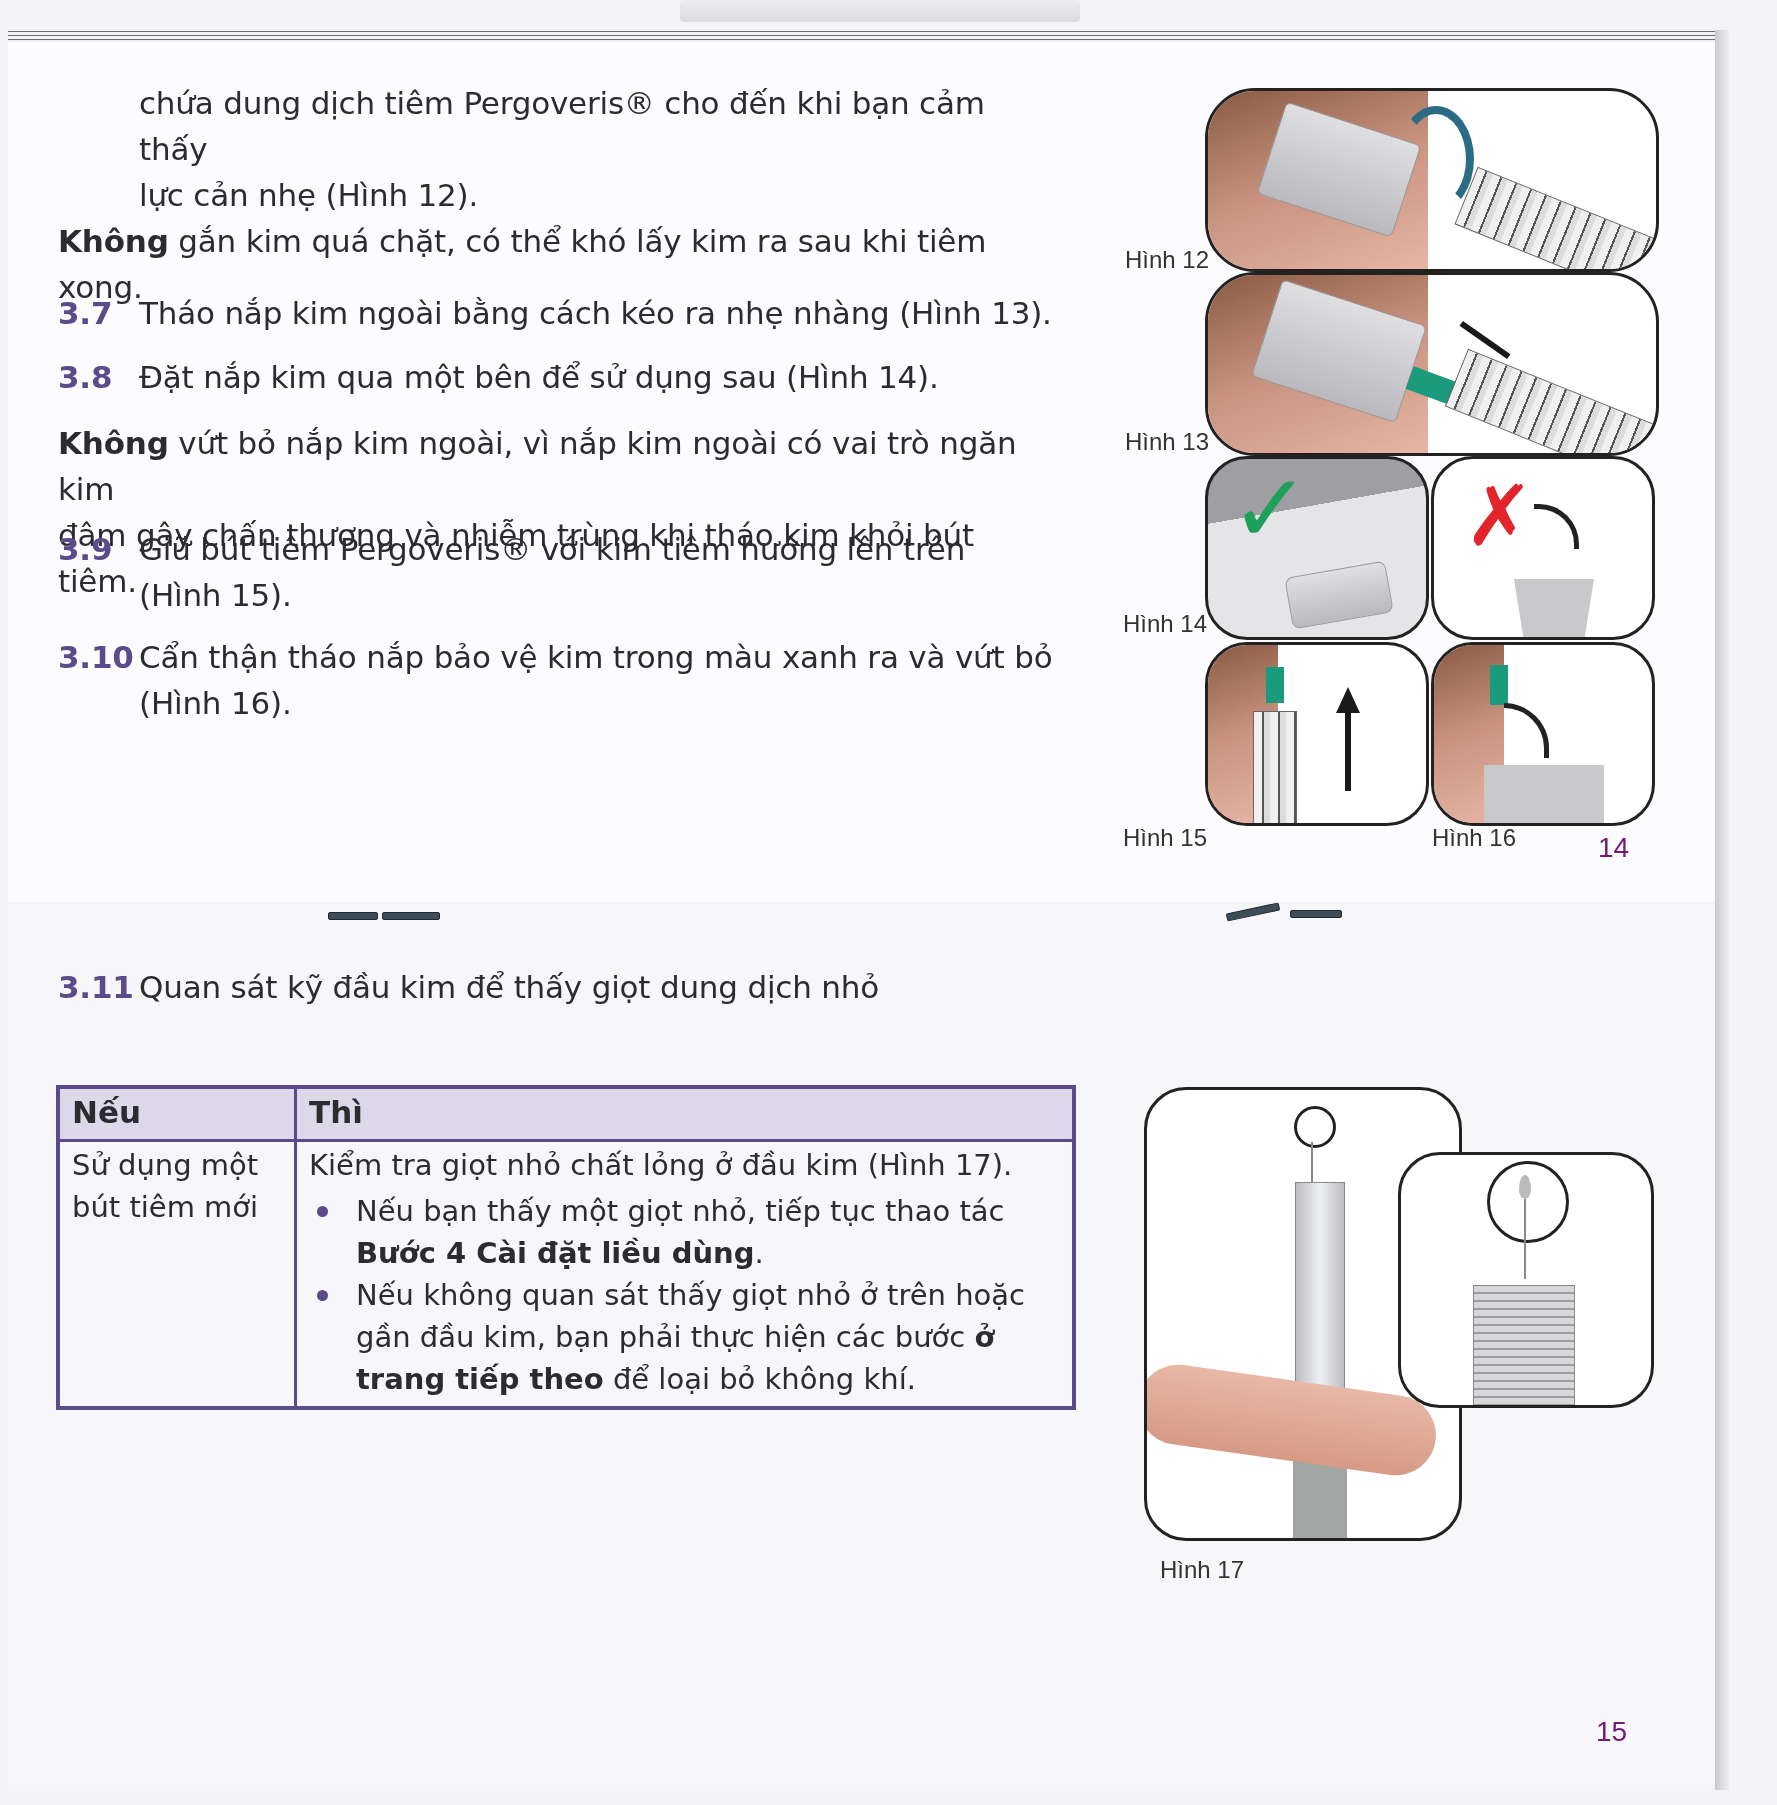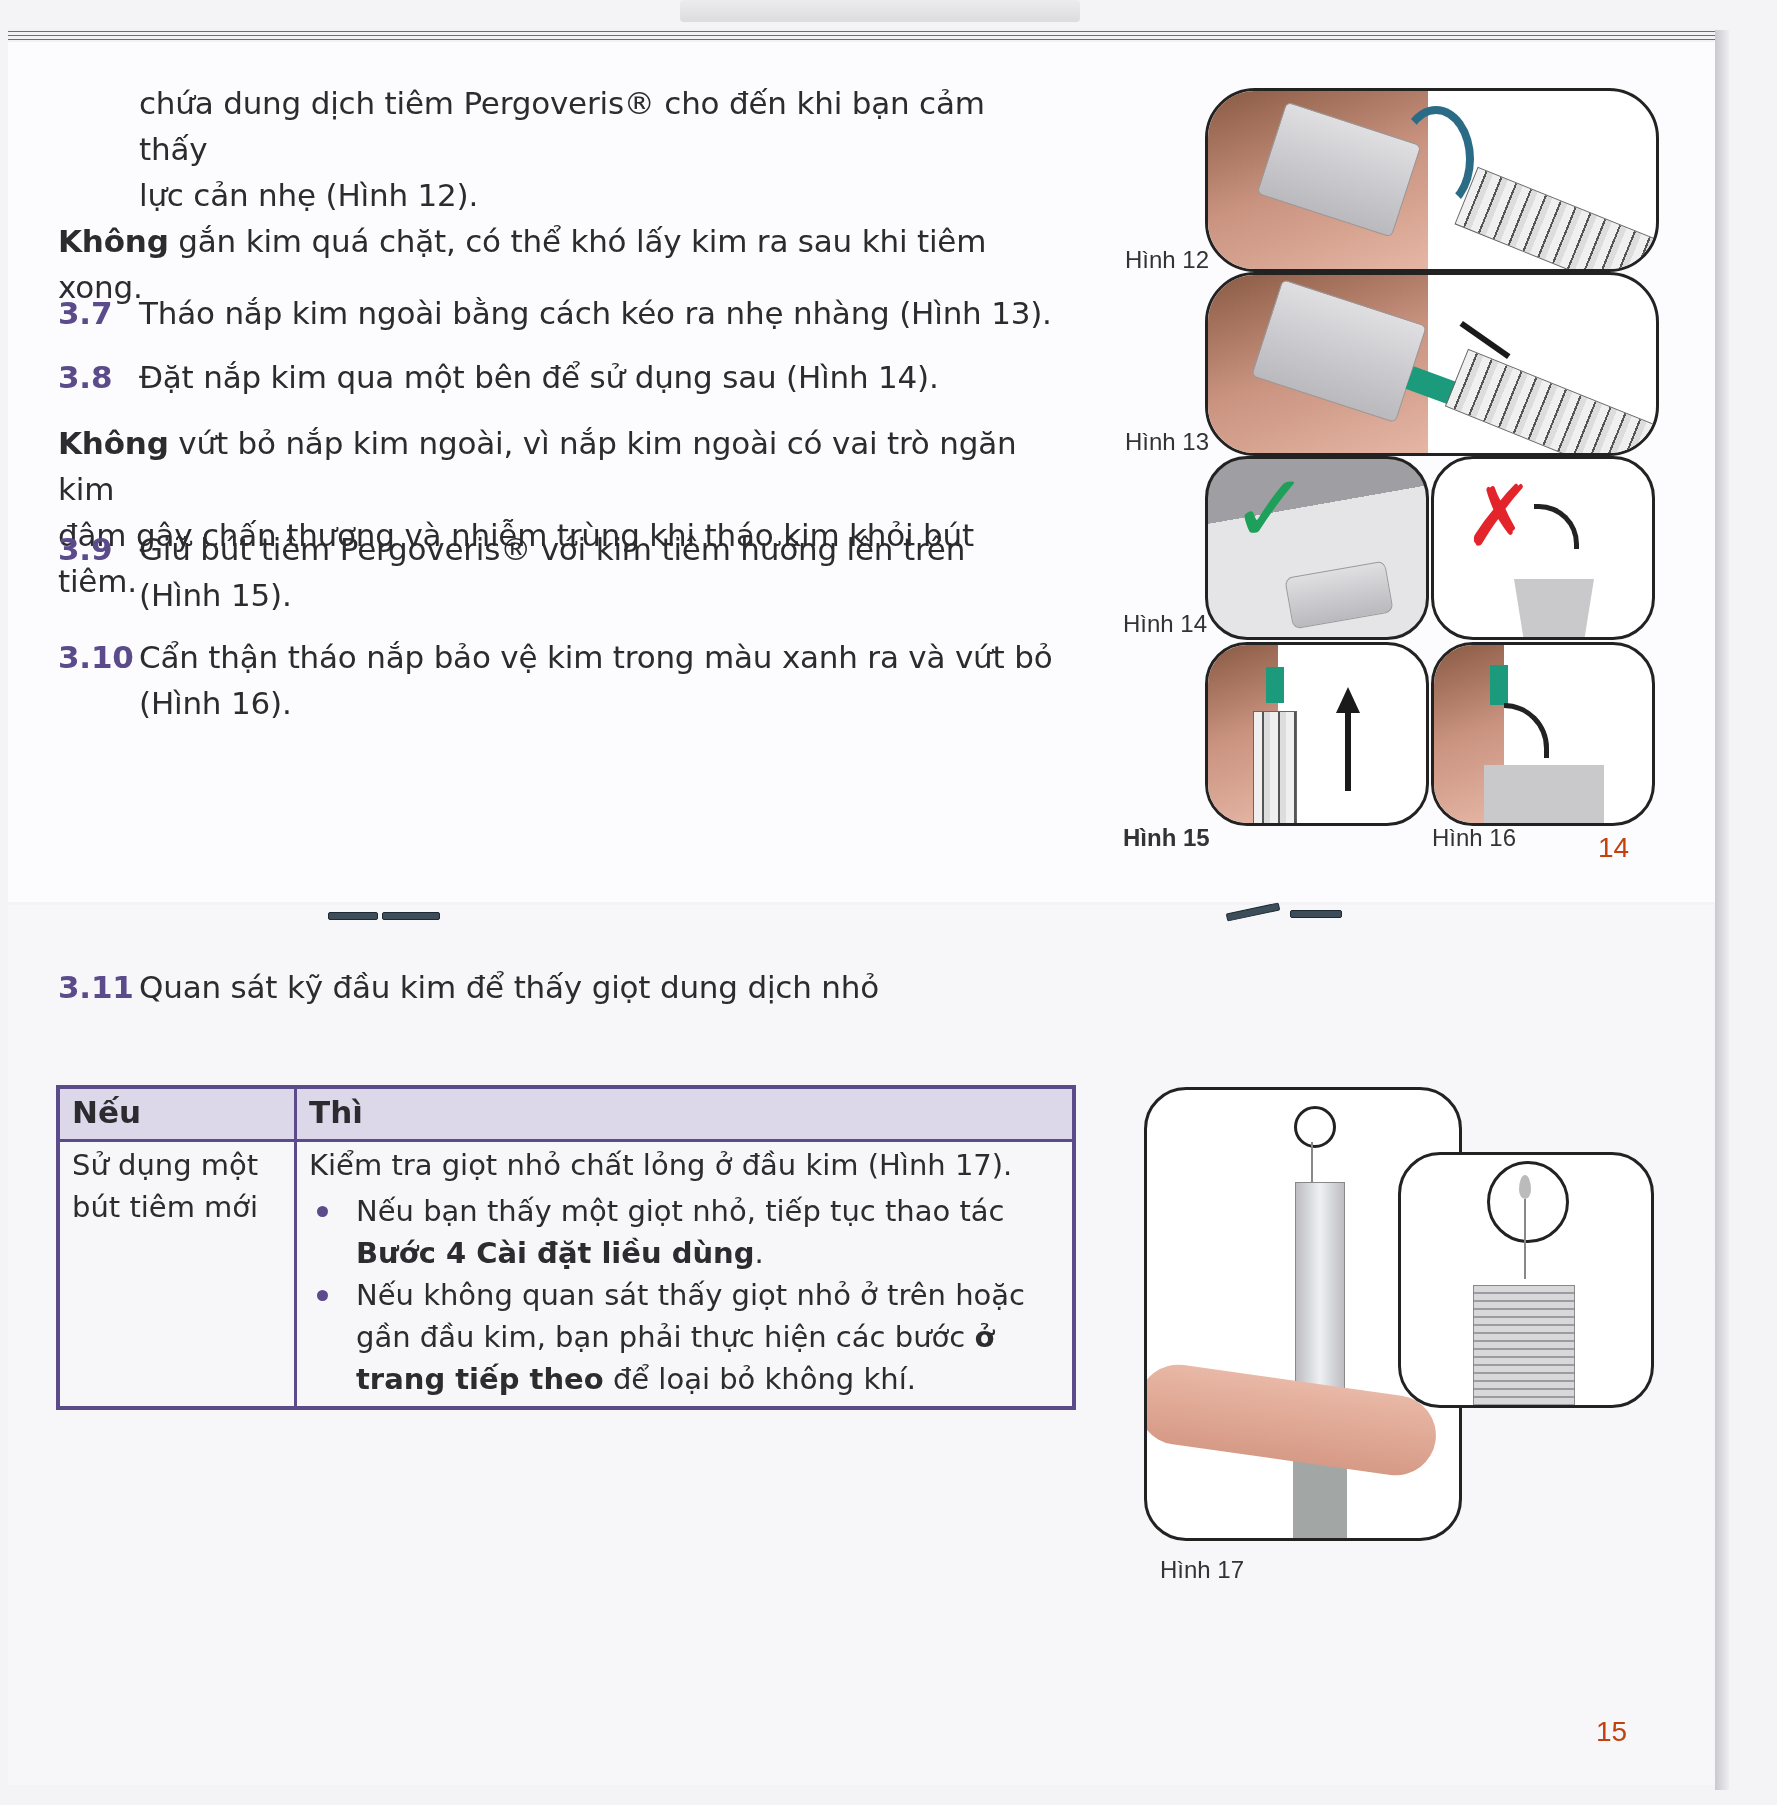--- a/index.html
+++ b/index.html
@@ -26,21 +26,21 @@
       position: absolute; left: 680px; top: 0; width: 400px; height: 22px;
       background: linear-gradient(to bottom, #ececef, #dcdce0); border-radius: 4px;
     }
     .staple { position: absolute; height: 6px; background: #3d4e5a; border: 1px solid #1e2a33; border-radius: 2px; }
     .text-block { position: absolute; font-size: 31px; line-height: 46px; letter-spacing: -0.2px; }
     .step-num { color: #5b4b8a; font-weight: bold; display: inline-block; }
     .bold { font-weight: bold; }
     .indent { padding-left: 81px; }
 
     .fig-label { position: absolute; font-size: 24px; color: #333; font-family: "Liberation Sans", sans-serif; }
-    .page-number { position: absolute; font-size: 28px; color: #c2410c; font-family: "Liberation Sans", sans-serif; }
+    .page-number { position: absolute; font-size: 28px; color: #701a75; font-family: "Liberation Sans", sans-serif; }
 
     .fig-panel {
       position: absolute; border: 3px solid #222; border-radius: 50px; overflow: hidden; background: #fff;
     }
     .skin { position: absolute; background: linear-gradient(160deg, #8a5a44, #c99380 50%, #e6b6a4); }
     .cap { position: absolute; background: linear-gradient(180deg, #dfdfe2, #b9b9be); border: 1px solid #999; }
     .pen { position: absolute; background: repeating-linear-gradient(90deg, #f0f0f0 0 8px, #555 8px 10px, #ddd 10px 16px); border: 1px solid #666; }
     .teal { position: absolute; background: #1c9a7c; }
     .arrow-line { position: absolute; background: #1a1a1a; }
 
@@ -133,21 +133,21 @@
 </div>
 <div class="fig-label" style="left:1123px; top:610px;">Hình 14</div>
 
 <div class="fig-panel" style="left:1205px; top:642px; width:218px; height:178px; border-radius:42px;">
   <div class="skin" style="left:0; top:0; width:70px; height:178px;"></div>
   <div class="teal" style="left:58px; top:22px; width:18px; height:36px;"></div>
   <div class="pen" style="left:45px; top:66px; width:42px; height:120px;"></div>
   <div class="arrow-line" style="left:137px; top:60px; width:6px; height:86px;"></div>
   <div style="position:absolute; left:128px; top:42px; width:0; height:0; border-left:12px solid transparent; border-right:12px solid transparent; border-bottom:26px solid #1a1a1a;"></div>
 </div>
-<div class="fig-label" style="left:1123px; top:824px;font-weight:bold;">Hình 15</div>
+<div class="fig-label" style="left:1123px; top:824px;">Hình 15</div>
 
 <div class="fig-panel" style="left:1431px; top:642px; width:218px; height:178px; border-radius:42px;">
   <div class="skin" style="left:0; top:0; width:70px; height:178px;"></div>
   <div class="teal" style="left:56px; top:20px; width:18px; height:40px;"></div>
   <div style="position:absolute; left:70px; top:58px; width:40px; height:50px; border-top:5px solid #222; border-right:5px solid #222; border-radius:0 50px 0 0;"></div>
   <div style="position:absolute; left:50px; top:120px; width:120px; height:60px; background:#c9c9cc;"></div>
 </div>
 <div class="fig-label" style="left:1432px; top:824px;">Hình 16</div>
 
 <div class="page-number" style="left:1598px; top:832px;">14</div>

